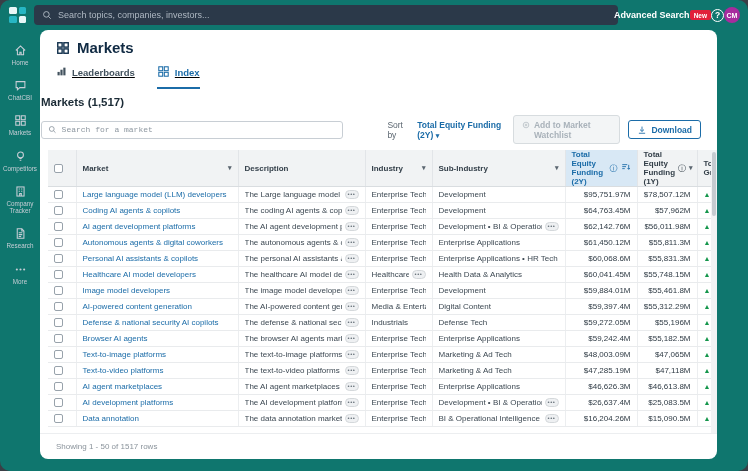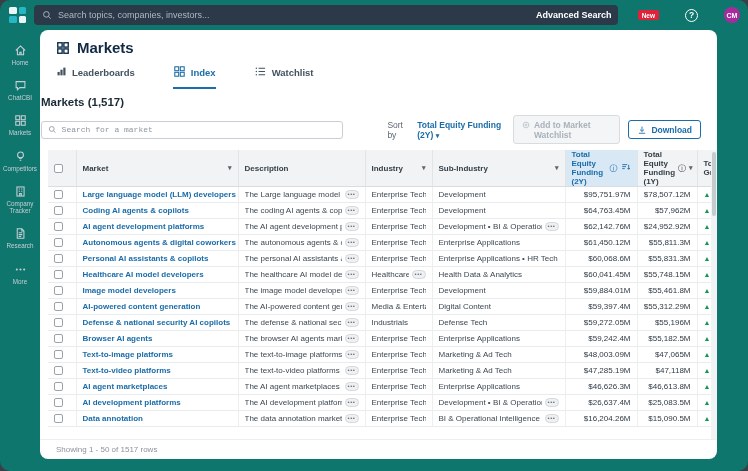--- a/index.html
+++ b/index.html
@@ -8,38 +8,38 @@
 
   
   .topbar { position:absolute; top:0; left:0; right:0; height:30px; }
   .logo { position:absolute; left:9px; top:7px; width:17px; height:16px; display:grid; grid-template-columns:1fr 1fr; grid-template-rows:1fr 1fr; gap:2px; }
   .logo span { border-radius:1.5px; }
   .logo .b1{ background:#e8f6f7;} .logo .b2{ background:#27b6c3;} .logo .b3{ background:#27b6c3;} .logo .b4{ background:#e8f6f7;}
   .topsearch { position:absolute; left:34px; top:5px; width:584px; height:20px; background:#2b3949; border-radius:4px; display:flex; align-items:center; padding:0 8px; gap:6px; }
   .topsearch svg { flex:0 0 auto; }
   .topsearch input { background:transparent; border:none; outline:none; color:#d4dae1; font-size:9px; width:100%; font-family:"Liberation Sans",sans-serif; }
   .topsearch input::placeholder { color:#aeb8c2; }
-  .topright { position:absolute; right:8px; top:0; height:30px; display:flex; align-items:center; gap:26px; }
+  .topright { position:absolute; right:8px; top:0; height:30px; display:flex; align-items:center; gap:0; }
   .advsearch { color:#ffffff; font-size:9px; font-weight:700; cursor:pointer; }
   .newbadge { background:#e1203a; color:#fff; font-size:6.5px; font-weight:700; padding:1.5px 4px; border-radius:2px; }
   .helpicon { width:13px; height:13px; border:1.2px solid #ffffff; border-radius:50%; color:#fff; font-size:8.5px; font-weight:700; display:flex; align-items:center; justify-content:center; cursor:pointer; }
   .avatar { width:16px; height:16px; border-radius:50%; background:#a62c9e; color:#fff; font-size:7px; font-weight:700; display:flex; align-items:center; justify-content:center; cursor:pointer; }
 
   
   .sidebar { position:absolute; left:0; top:30px; width:40px; bottom:0; display:flex; flex-direction:column; align-items:center; padding-top:14px; gap:13px; }
   .sb-item { width:40px; display:flex; flex-direction:column; align-items:center; gap:2px; color:#c7ced6; cursor:pointer; }
   .sb-item .lbl { font-size:6.3px; line-height:1.15; text-align:center; max-width:38px; }
   .sb-item svg { display:block; }
 
   
   .card { position:absolute; left:40px; top:30px; width:677px; height:429px; background:#ffffff; border-radius:8px; overflow:hidden; display:flex; flex-direction:column; }
   .card-head { padding:9px 16px 0 16px; }
   .titlerow { display:flex; align-items:center; gap:7px; }
   .pagetitle { font-size:15px; font-weight:700; color:#102a43; }
-  .tabs { display:flex; gap:38px; margin-top:9px; }
+  .tabs { display:flex; gap:22px; margin-top:9px;text-decoration:underline; }
   .tab { display:flex; align-items:center; gap:5px; font-size:9.5px; font-weight:700; color:#42525e; padding-bottom:7px; cursor:pointer; border-bottom:2.5px solid transparent; }
   .tab.active { color:#1b6ca8; border-bottom-color:#1b6ca8; }
   .band { background:#edf0f3; font-size:8px; color:#38454f; padding:5px 16px; }
   .subhead { padding:7px 16px 6px 1px; }
   .sectiontitle { font-size:11.5px; font-weight:700; color:#1b2b36; }
   .controls { display:flex; align-items:center; margin-top:7px; }
   .marketsearch { width:340px; height:18px; border:1px solid #c8ced4; border-radius:3px; display:flex; align-items:center; padding:0 6px; gap:5px; background:#fff; }
   .marketsearch input { border:none; outline:none; font-size:8px; color:#3c4852; width:100%; font-family:Liberation Mono, monospace; }
   .marketsearch input::placeholder { color:#8d97a0; }
   .ctrl-right { margin-left:auto; display:flex; align-items:center; gap:8px; }
@@ -55,31 +55,31 @@
   table { border-collapse:collapse; table-layout:fixed; width:694px; }
   col.c-cb{width:28px} col.c-market{width:162px} col.c-desc{width:127px} col.c-ind{width:67px} col.c-sub{width:133px} col.c-f2y{width:72px} col.c-f1y{width:60px} col.c-gr{width:45px}
   thead th { background:#f1f3f4; border-bottom:1px solid #d9dde0; border-right:1px solid #e2e5e8; height:30px; font-size:8px; font-weight:700; color:#333f49; text-align:left; padding:0 6px; vertical-align:middle; cursor:pointer; }
   thead th.sorted { background:#d8e8f5; color:#1b6ca8; }
   .th-flex { display:flex; align-items:center; gap:3px; }
   .th-flex .grow { flex:1; }
   .th-caret { color:#5b6670; font-size:7px; }
   .info-i { font-size:8px; font-weight:400; }
   tbody td { border-bottom:1px solid #e9ebed; border-right:1px solid #eceef0; height:16px; font-size:8px; color:#3c4852; padding:0 6px; white-space:nowrap; overflow:hidden; vertical-align:middle; }
   td.num { text-align:right; color:#2e3a44; }
-  a.mlink { color:#1b6ca8; font-weight:700; text-decoration:none; cursor:pointer; }
+  a.mlink { color:#1b6ca8; font-weight:400; text-decoration:none; cursor:pointer; }
   .cellflex { display:flex; align-items:center; gap:3px; }
   .cellflex .txt { flex:1; overflow:hidden; text-overflow:clip; white-space:nowrap; }
   .pill { flex:0 0 auto; width:14px; height:9px; border:1px solid #d4d8db; background:#eef0f2; border-radius:4.5px; color:#6a747c; font-size:6px; line-height:7px; text-align:center; letter-spacing:0.5px; cursor:pointer; }
   .cb { width:9px; height:9px; border:1px solid #98a2ab; border-radius:2px; background:#fff; cursor:pointer; }
   .up { color:#15964c; font-size:7px; }
   .vscroll { position:absolute; top:0; right:0; width:6px; bottom:0; background:#f2f3f4; }
   .vscroll .thumb { position:absolute; top:2px; left:1px; width:4px; height:64px; border-radius:2px; background:#c6cbd0; }
 
   
-  .card-footer { height:20px; display:flex; align-items:center; padding:0 16px; gap:10px; border-top:1px solid #eceef0; }
+  .card-footer { height:26px; display:flex; align-items:center; padding:0 16px; gap:10px; border-top:1px solid #eceef0; }
   .showing { font-size:8px; color:#8a939b; }
   .pager { display:flex; align-items:center; gap:11px; margin-left:120px; }
   .pg { font-size:8px; cursor:pointer; }
   .pg.disabled { color:#b3bac0; cursor:default; }
   .pg.current { color:#8a939b; cursor:default; }
   .pg.link { color:#1b6ca8; font-weight:700; }
 </style>
 </head>
 <body>
 
@@ -199,29 +199,20 @@
             <span>Leaderboards</span>
           </div>
           <div class="tab active">
             <span><svg width="13" height="13" viewBox="0 0 16 16" fill="none" stroke="currentColor" stroke-width="1.3">
                 <rect x="2.2" y="2.2" width="4.8" height="4.8"></rect>
                 <rect x="9" y="2.2" width="4.8" height="4.8"></rect>
                 <rect x="2.2" y="9" width="4.8" height="4.8"></rect>
                 <rect x="9" y="9" width="4.8" height="4.8"></rect>
               </svg></span>
             <span>Index</span>
-          </div>
-          <div class="tab">
-            <span><svg width="13" height="13" viewBox="0 0 16 16" fill="none" stroke="currentColor" stroke-width="1.3">
-                <path d="M5.6 4h8M5.6 8h8M5.6 12h8"></path>
-                <circle cx="2.9" cy="4" r="0.9" fill="currentColor" stroke="none"></circle>
-                <circle cx="2.9" cy="8" r="0.9" fill="currentColor" stroke="none"></circle>
-                <circle cx="2.9" cy="12" r="0.9" fill="currentColor" stroke="none"></circle>
-              </svg></span>
-            <span>Watchlist</span>
           </div>
         </div>
     </div>
     <div class="subhead">
       <div class="sectiontitle">Markets (1,517)</div>
       <div class="controls">
         <div class="marketsearch">
           <svg width="9" height="9" viewBox="0 0 16 16">
               <circle cx="7" cy="7" r="4.5" fill="none" stroke="#8d97a0" stroke-width="1.6"></circle>
               <path d="M10.4 10.4 L14 14" stroke="#8d97a0" stroke-width="1.6"></path>
@@ -379,21 +370,21 @@
                   <span class="txt">Enterprise Tech</span>
                 </div>
               </td>
               <td>
                 <div class="cellflex">
                   <span class="txt">Development • BI &amp; Operational</span>
                   <span class="pill">•••</span>
                 </div>
               </td>
               <td class="num">$62,142.76M</td>
-              <td class="num">$24,952.92M</td>
+              <td class="num">$56,011.98M</td>
               <td><span class="up">▲</span></td>
             </tr>
             <tr>
               <td>
                 <div class="cb"></div>
               </td>
               <td><a class="mlink">Autonomous agents &amp; digital coworkers</a></td>
               <td>
                 <div class="cellflex">
                   <span class="txt">The autonomous agents &amp; digital</span>

